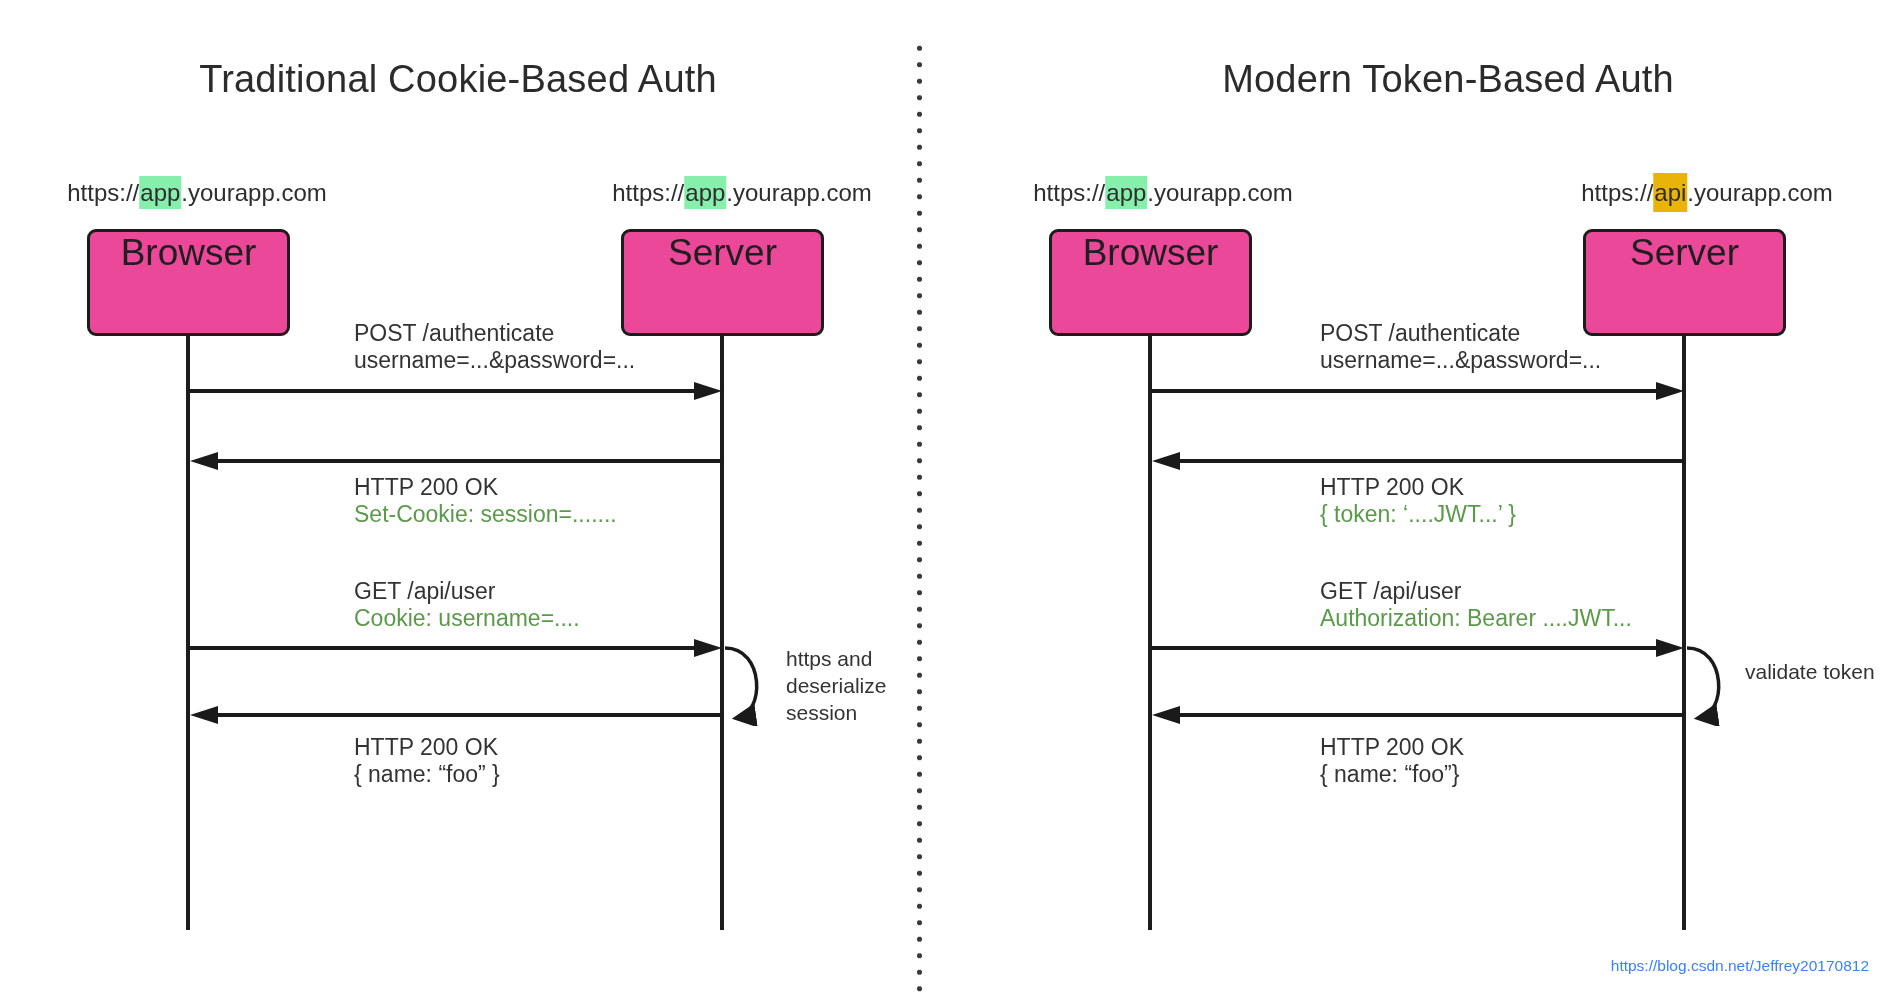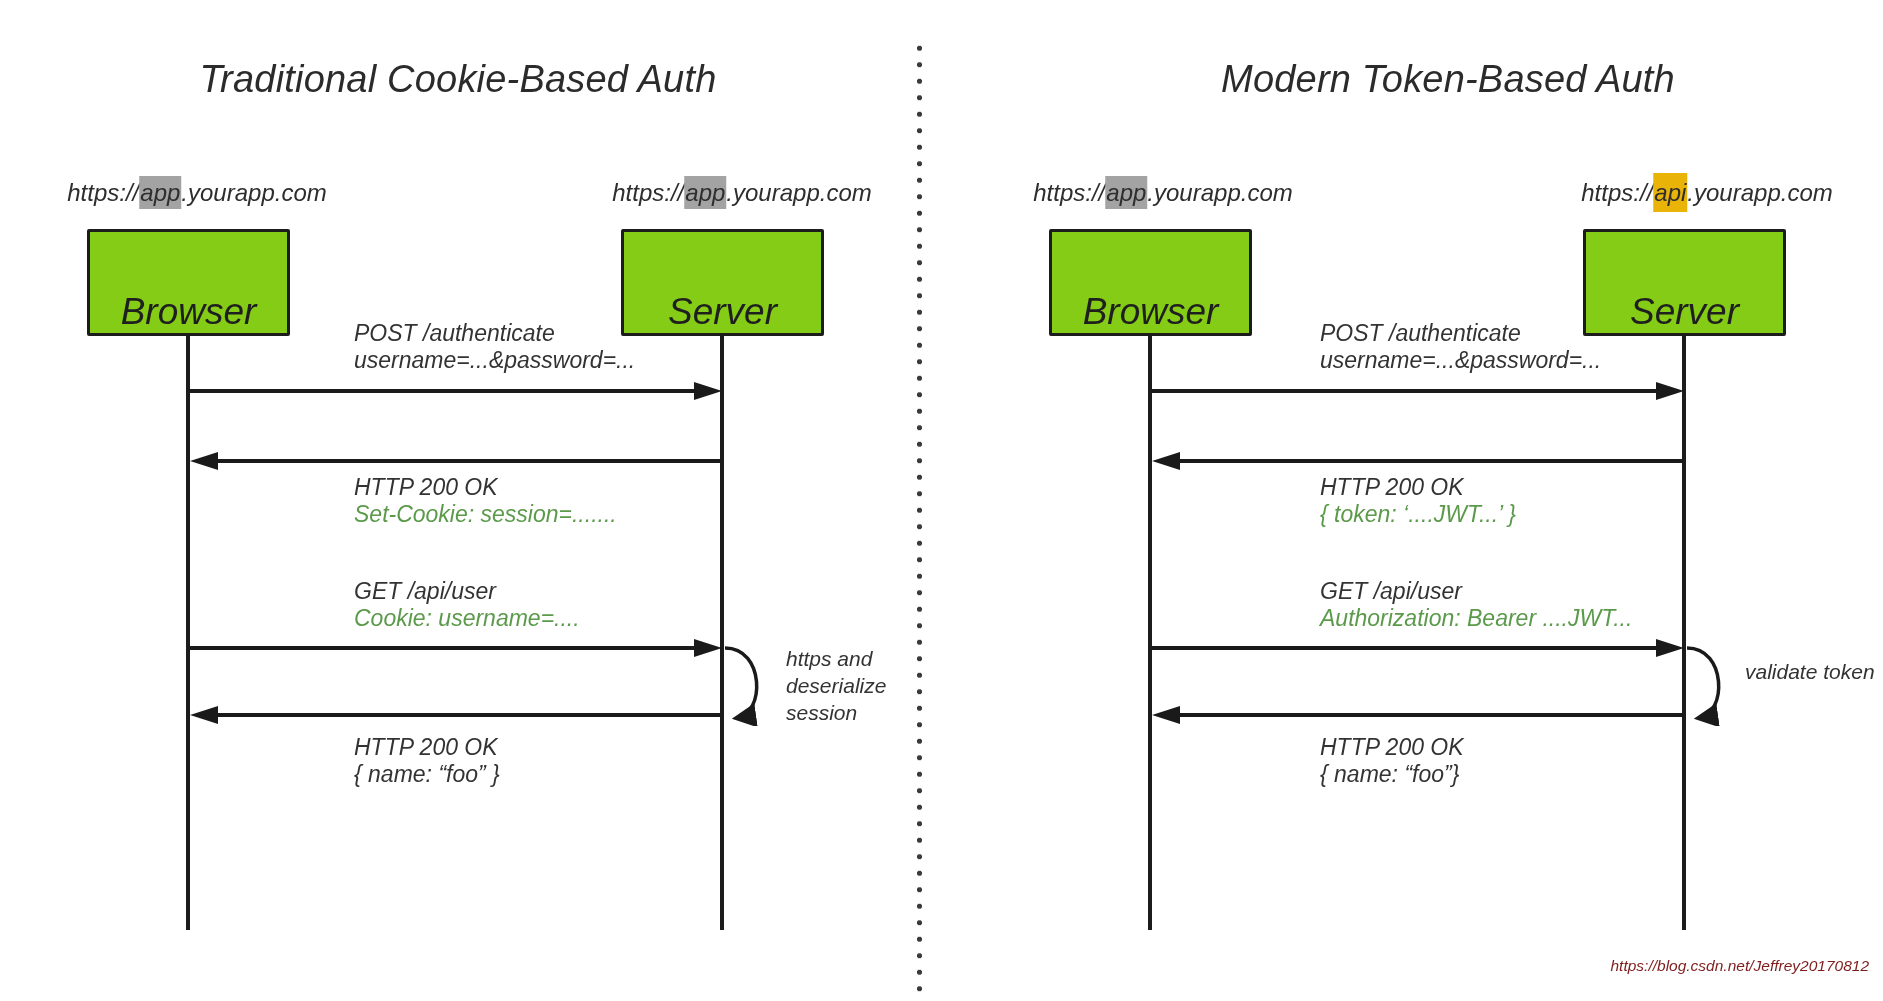--- a/index.html
+++ b/index.html
@@ -1,33 +1,33 @@
 <!DOCTYPE html>
 <html><head>
 <meta charset="utf-8">
 <style>
   html,body { margin:0; padding:0; background:#ffffff; }
   .canvas {
     position:relative; width:1883px; height:1001px; background:#ffffff;
-    font-family:"Liberation Sans", sans-serif; overflow:hidden;font-style:italic;
+    font-family:"Liberation Sans", sans-serif; overflow:hidden;
   }
   .title {
     position:absolute; transform:translateX(-50%);
     font-size:38px; color:#2b2b2b; white-space:nowrap; letter-spacing:0.2px;
   }
   .url {
     position:absolute; transform:translateX(-50%);
     font-size:24px; color:#2e2e2e; white-space:nowrap;
   }
-  .url .hl-blue  { background:#a3a3a3; padding:3px 1px; }
+  .url .hl-blue  { background:#86efac; padding:3px 1px; }
   .url .hl-green { background:#eab308; padding:6px 1px; }
   .actor {
     position:absolute; width:203px; height:107px; box-sizing:border-box;
-    background:#84cc16; border:3.5px solid #1c1c1c; border-radius:2px;
-    display:flex; align-items:flex-end; justify-content:center;
+    background:#ec4899; border:3.5px solid #1c1c1c; border-radius:9px;
+    display:flex; align-items:flex-start; justify-content:center;
     font-size:37px; color:#1f1f1f;
   }
   .lifeline { position:absolute; width:3.5px; height:594px; background:#1c1c1c; }
   .msg { position:absolute; font-size:23px; line-height:27px; color:#333333; white-space:nowrap;margin-left:13px; }
   .msg .green { color:#5b9a4a; }
   .loop-label { position:absolute; font-size:21px; line-height:27px; color:#333333; white-space:nowrap; }
   .arrow { position:absolute; height:18px; width:532px; }
   .arrow .line { position:absolute; top:7px; height:3.5px; background:#1a1a1a; }
   .arrow.dir-right .line { left:0; right:24px; }
   .arrow.dir-left  .line { left:24px; right:0; }
@@ -35,21 +35,21 @@
     border-top:9px solid transparent; border-bottom:9px solid transparent; }
   .arrow.dir-right .head { right:0; border-left:28px solid #1a1a1a; }
   .arrow.dir-left  .head { left:0;  border-right:28px solid #1a1a1a; }
   .selfloop { position:absolute; width:64px; height:84px; }
   .selfloop path.arc { fill:none; stroke:#1a1a1a; stroke-width:3.5; }
   .divider {
     position:absolute; width:5px;
     background-image:radial-gradient(circle, #3a3a3a 2.3px, rgba(0,0,0,0) 2.9px);
     background-size:5px 16.5px; background-repeat:repeat-y;
   }
-  .watermark { position:absolute; font-size:15.5px; color:#7f1d1d; white-space:nowrap; }
+  .watermark { position:absolute; font-size:15.5px; color:#3b82f6; white-space:nowrap; }
 </style>
 </head>
 <body>
 
 <div class="canvas">
 
   <div class="title" style="left:458px; top:58px;">Traditional Cookie-Based Auth</div>
 
   <div class="url" style="left:197px; top:179px;">
     <span>https://</span><span class="hl-blue">app</span><span>.yourapp.com</span>

